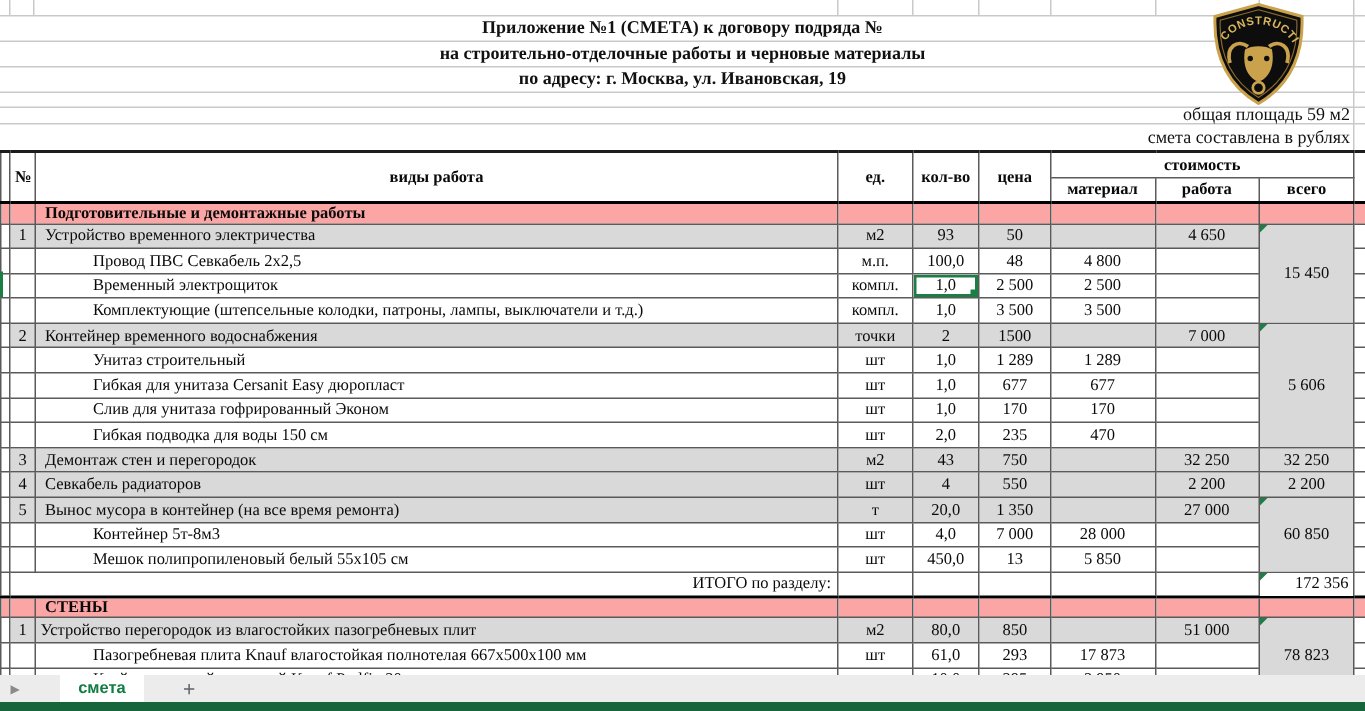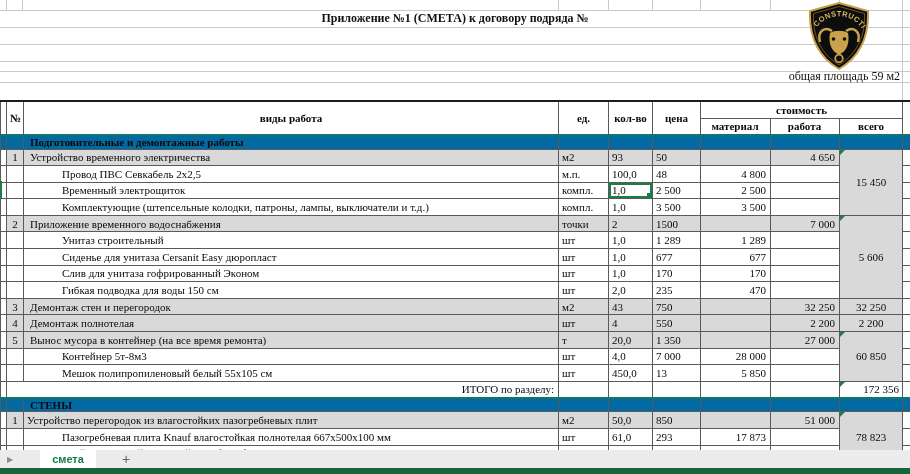--- a/index.html
+++ b/index.html
@@ -17,29 +17,29 @@
   #logo{position:absolute;left:806px;top:2px;width:66px;height:68px;}
   
   table{border-collapse:collapse;table-layout:fixed;width:910px;position:absolute;
         top:100px;left:0;}
   td{border:1px solid #5a5a5a;font-size:11px;padding:0 3px;overflow:hidden;
      white-space:nowrap;vertical-align:middle;color:#0a0a0a;}
   tr.hrow{height:17px;}
   tr.hrow td{font-weight:bold;text-align:center;}
   tr.h1 td{border-top:2px solid #1c1c1c;}
   tr.sec{height:14px;}
-  tr.sec td{background:#0369a1;border-top:2px solid #0f766e;font-weight:bold;}
+  tr.sec td{background:#fca5a5;border-top:2px solid #000000;font-weight:bold;}
   tr.d{height:16.6px;}
   tr.main td{background:#D9D9D9;}
   tr.main td.sliv, tr.main td.rsliv{background:#fff;}
-  td.c{text-align:left;}
+  td.c{text-align:center;}
   td.num{text-align:center;}
   td.work{text-align:left;padding-left:6px;}
   tr.sub td.work{padding-left:38px;}
-  td.money{text-align:right;padding-right:4px;}
+  td.money{text-align:center;padding-right:4px;}
   td.tot{background:#fff;text-align:center;vertical-align:middle;}
   tr.itogo td{font-weight:normal;}
   tr.itogo td.label{text-align:right;padding-right:4px;}
   tr.itogo td.tot{text-align:right;padding-right:3px;}
   td.tri{position:relative;}
   td.tri::before{content:"";position:absolute;top:0;left:0;width:0;height:0;
      border-top:5px solid #1E7E45;border-right:5px solid transparent;}
   td.selcell{position:relative;box-shadow:inset 0 0 0 2px #1A7E45;}
   td.selcell::after{content:"";position:absolute;right:0;bottom:0;width:5px;height:5px;
      background:#1A7E45;}
@@ -69,21 +69,24 @@
     <div class="vtick" style="left:22px"></div>
     <div class="vtick" style="left:558px"></div>
     <div class="vtick" style="left:608px"></div>
     <div class="vtick" style="left:652px"></div>
     <div class="vtick" style="left:700px"></div>
     <div class="vtick" style="left:770px"></div>
     <div class="vtick" style="left:839px"></div>
     <div class="vlong" style="left:902px;top:0;height:100px"></div>
 
     <div class="title" style="top:10px">Приложение №1 (СМЕТА) к договору подряда №</div>
+    <div class="title" style="top:27px">на строительно-отделочные работы и черновые материалы</div>
+    <div class="title" style="top:44px">по адресу: г. Москва, ул. Ивановская, 19</div>
     <div class="note" style="top:70px;line-height:12px">общая площадь 59 м2</div>
+    <div class="note" style="top:83px;line-height:16px">смета составлена в рублях</div>
 
     <div id="logo">
       <svg width="66" height="68" viewBox="0 0 66 68">
         <defs>
             <path id="arc" d="M10,27 A26,24 0 0 1 56,27"></path>
           </defs>
         <path d="M33,1 L62,9 C63,34 55,54 33,67 C11,54 3,34 4,9 Z" fill="#0d0d0d" stroke="#C9A24B" stroke-width="2"></path>
         <path d="M33,4.5 L58.5,11.5 C59.5,33 52,51 33,63 C14,51 6.5,33 7.5,11.5 Z" fill="none" stroke="#87682c" stroke-width="0.8"></path>
         <text font-size="7.5" font-weight="bold" fill="#D8B45C" font-family="Liberation Sans, sans-serif" letter-spacing="0.4">
           <textPath href="#arc" startOffset="50%" text-anchor="middle">GS CONSTRUCTION</textPath>
@@ -185,21 +188,21 @@
       <td class="c">1,0</td>
       <td class="c">3 500</td>
       <td class="money">3 500</td>
       <td class="money"></td>
       <td class="rsliv"></td>
     </tr>
 
     <tr class="d main">
       <td class="sliv"></td>
       <td class="num">2</td>
-      <td class="work">Приложение временного водоснабжения</td>
+      <td class="work">Контейнер временного водоснабжения</td>
       <td class="c">точки</td>
       <td class="c">2</td>
       <td class="c">1500</td>
       <td class="money"></td>
       <td class="money">7 000</td>
       <td class="tot tri" rowspan="5">5 606</td>
       <td class="rsliv"></td>
     </tr>
     <tr class="d sub">
       <td class="sliv"></td>
@@ -208,21 +211,21 @@
       <td class="c">шт</td>
       <td class="c">1,0</td>
       <td class="c">1 289</td>
       <td class="money">1 289</td>
       <td class="money"></td>
       <td class="rsliv"></td>
     </tr>
     <tr class="d sub">
       <td class="sliv"></td>
           <td></td>
-      <td class="work">Сиденье для унитаза Cersanit Easy дюропласт</td>
+      <td class="work">Гибкая для унитаза Cersanit Easy дюропласт</td>
       <td class="c">шт</td>
       <td class="c">1,0</td>
       <td class="c">677</td>
       <td class="money">677</td>
       <td class="money"></td>
       <td class="rsliv"></td>
     </tr>
     <tr class="d sub">
       <td class="sliv"></td>
           <td></td>
@@ -254,21 +257,21 @@
       <td class="c">43</td>
       <td class="c">750</td>
       <td class="money"></td>
       <td class="money">32 250</td>
       <td class="tot">32 250</td>
       <td class="rsliv"></td>
     </tr>
     <tr class="d main">
       <td class="sliv"></td>
       <td class="num">4</td>
-      <td class="work">Демонтаж полнотелая</td>
+      <td class="work">Севкабель радиаторов</td>
       <td class="c">шт</td>
       <td class="c">4</td>
       <td class="c">550</td>
       <td class="money"></td>
       <td class="money">2 200</td>
       <td class="tot">2 200</td>
       <td class="rsliv"></td>
     </tr>
 
     <tr class="d main">
@@ -329,21 +332,21 @@
           <td></td>
           <td></td>
           <td></td>
     </tr>
 
     <tr class="d main">
       <td class="sliv"></td>
       <td class="num">1</td>
       <td class="work" style="padding-left:3px">Устройство перегородок из влагостойких пазогребневых плит</td>
       <td class="c">м2</td>
-      <td class="c">50,0</td>
+      <td class="c">80,0</td>
       <td class="c">850</td>
       <td class="money"></td>
       <td class="money">51 000</td>
       <td class="tot tri" rowspan="3">78 823</td>
       <td class="rsliv"></td>
     </tr>
     <tr class="d sub">
       <td class="sliv"></td>
           <td></td>
       <td class="work">Пазогребневая плита Knauf влагостойкая полнотелая 667х500х100 мм</td>

